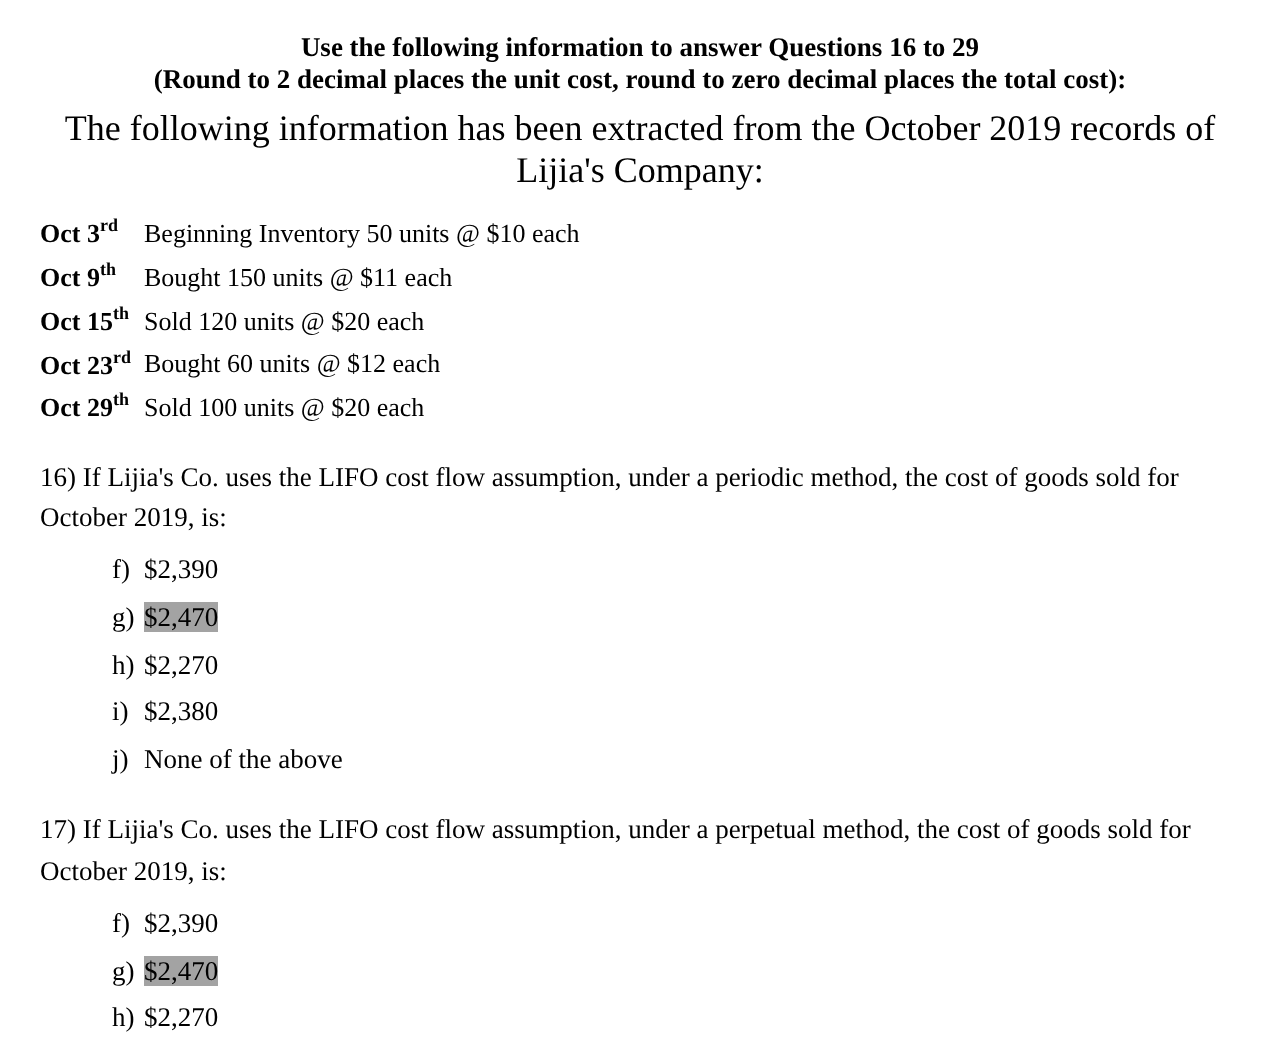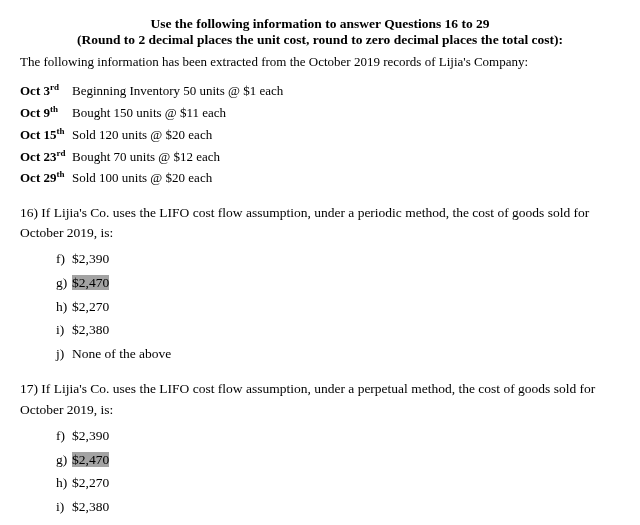--- a/index.html
+++ b/index.html
@@ -17,31 +17,32 @@
       min-height: 525px;
     }
     .header-center {
       text-align: center;
       margin-bottom: 6px;
     }
     .header-center p {
       font-weight: bold;
     }
     .intro-text {
-      font-size: 13px;
+      font-size: 18px;
       margin-bottom: 10px;
+      text-align: center;
     }
     .records {
       font-size: 13px;
       line-height: 1.65;
       margin-bottom: 14px;
     }
     .records p {
       display: flex;
-      align-items: flex-end;
+      align-items: flex-start;
       gap: 0;
     }
     .date-part {
       display: inline-block;
       min-width: 52px;
       font-weight: normal;
     }
     sup {
       font-size: 9px;
     }
@@ -78,33 +79,33 @@
     <p>Use the following information to answer Questions 16 to 29</p>
     <p>(Round to 2 decimal places the unit cost, round to zero decimal places the total cost):</p>
   </div>
   <p class="intro-text">The following information has been extracted from the October 2019 records of Lijia's Company:</p>
 </div>
 
 <div class="records">
 
 <p>
       <span class="date-part"><strong>Oct 3<sup>rd</sup></strong></span>
-      <span> Beginning Inventory 50 units @ $1 each</span>
+      <span> Beginning Inventory 50 units @ $10 each</span>
     </p>
     <p>
       <span class="date-part"><strong>Oct 9<sup>th</sup></strong></span>
       <span> Bought 150 units @ $11 each</span>
     </p>
     <p>
       <span class="date-part"><strong>Oct 15<sup>th</sup></strong></span>
       <span> Sold 120 units @ $20 each</span>
     </p>
     <p>
       <span class="date-part"><strong>Oct 23<sup>rd</sup></strong></span>
-      <span> Bought 70 units @ $12 each</span>
+      <span> Bought 60 units @ $12 each</span>
     </p>
     <p>
       <span class="date-part"><strong>Oct 29<sup>th</sup></strong></span>
       <span> Sold 100 units @ $20 each</span>
     </p>
   </div>
 
 <div>
 
 <div class="question-block">

